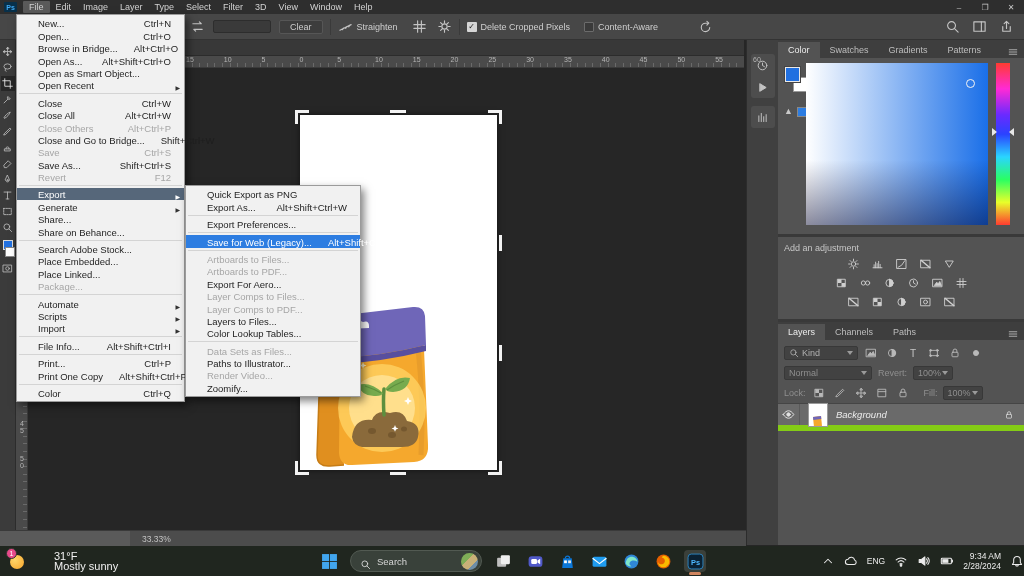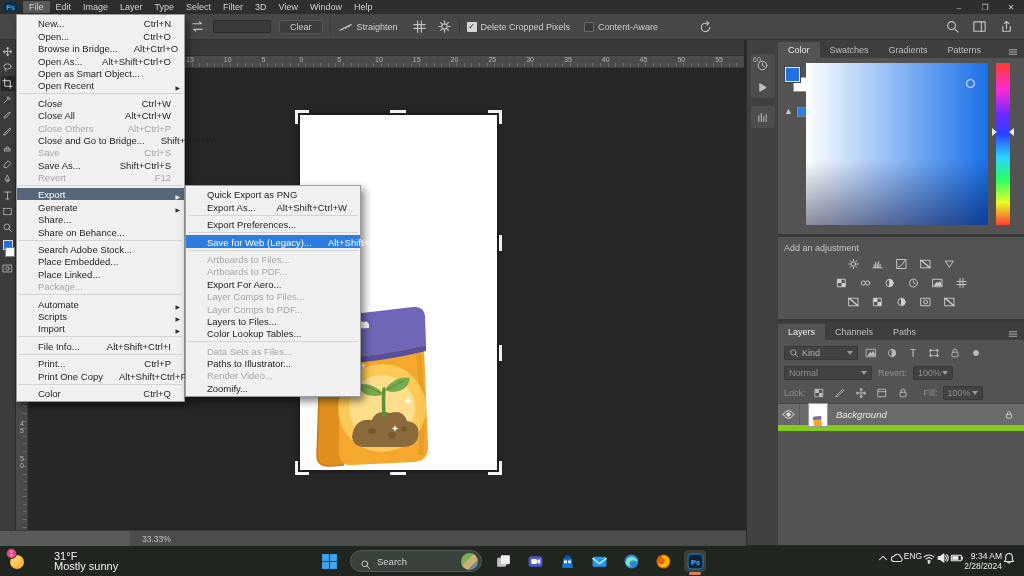--- a/index.html
+++ b/index.html
@@ -139,21 +139,21 @@
   #taskbar-center { display:flex; align-items:center; gap:10px; position:absolute; left:318px; }
   .tb-icon { width:22px; height:22px; display:flex; align-items:center; justify-content:center; border-radius:4px; position:relative; }
   .tb-icon svg { width:17px; height:17px; }
   #search-pill { width:132px; height:22px; border-radius:11px; background:#39413a; border:1px solid #525a52; display:flex; align-items:center; padding:0 3px 0 9px; gap:6px; }
   #search-pill .sp-ico { width:11px; height:11px; color:#e2e2e2; }
   #search-pill .sp-ico svg { width:11px; height:11px; }
   #search-label { font-size:9.5px; color:#d6d6d6; flex:1; }
   #search-thumb { width:17px; height:17px; border-radius:50%; background: linear-gradient(135deg,#7fae57 0 40%, #c9b178 40% 70%, #6e8ea8 70%); }
   .tb-active { background:rgba(255,255,255,.12); }
   .tb-underline { position:absolute; bottom:-3px; left:5px; width:12px; height:3px; border-radius:2px; background:#d0855f; }
-  #tray { margin-left:auto; display:flex; padding-right:8px; }
+  #tray { margin-left:auto; display:flex; align-items:center; gap:9px; padding-right:0; }
   .tray-ico { width:14px; height:14px; color:#ececec; }
   .tray-ico svg { width:14px; height:14px; }
   #tray-lang { font-size:8.5px; color:#ececec; }
   #tray-clock { font-size:8.5px; color:#ececec; text-align:right; line-height:10px; }
 </style>
 </head>
 <body>
 
 <div id="titlebar" class="abs">
   <div id="ps-logo">Ps</div>

